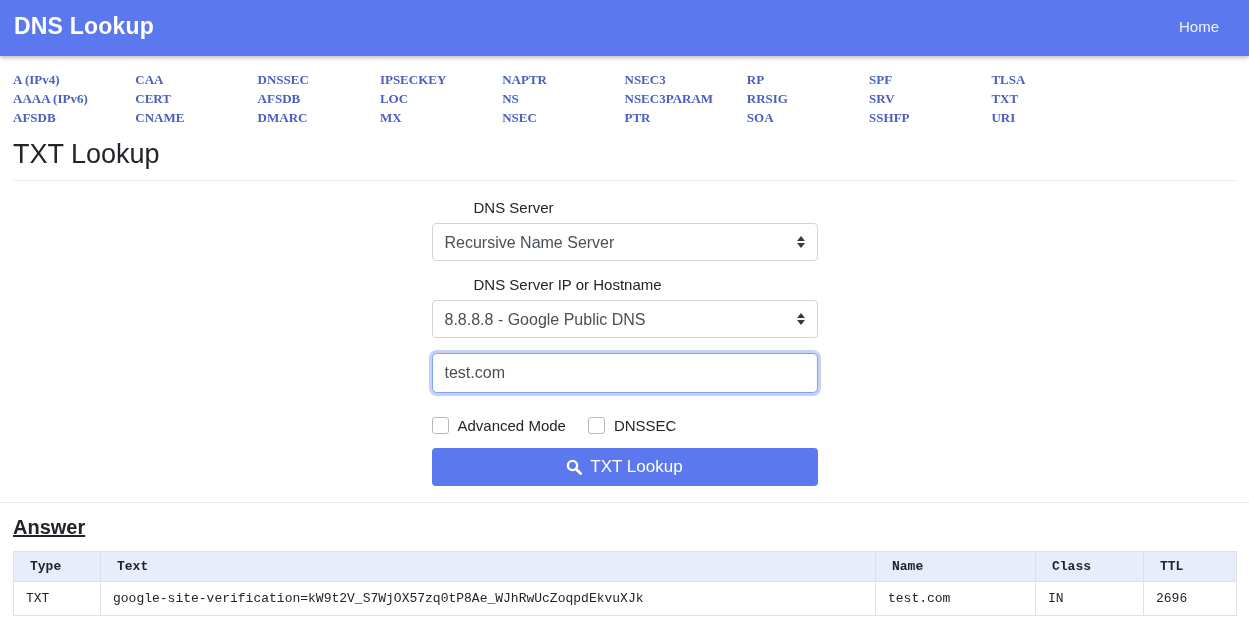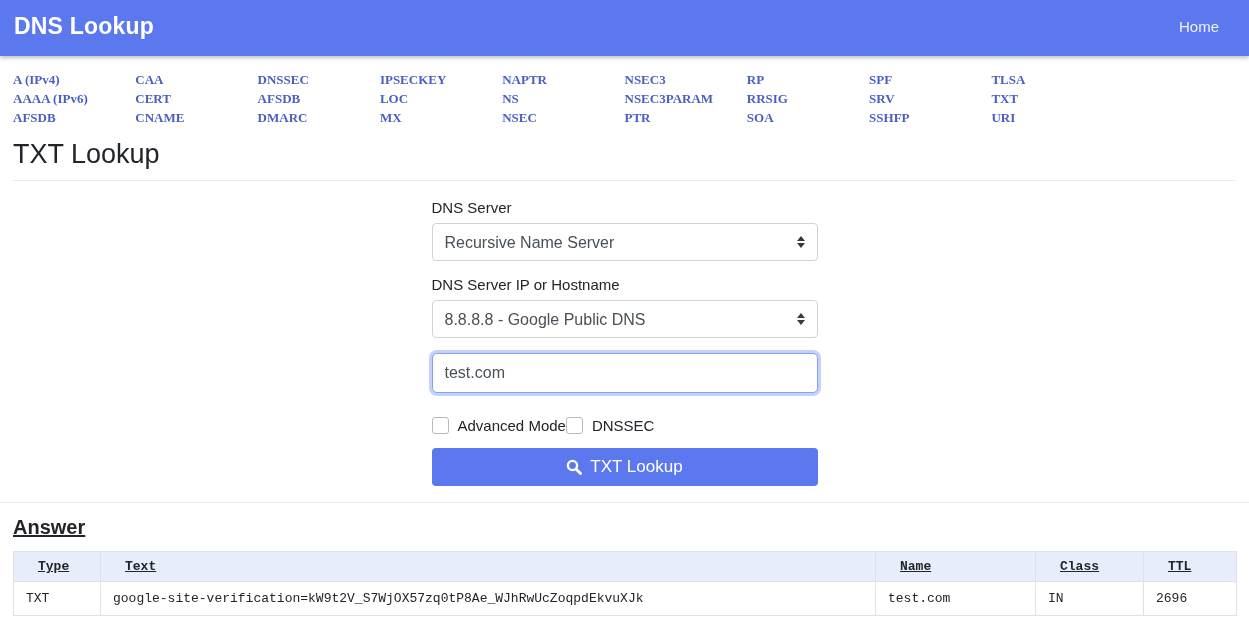--- a/index.html
+++ b/index.html
@@ -66,20 +66,21 @@
     margin: 0 13px 18px 13px;
   }
 
   
   .lookup-form { width: 386px; margin: 0 auto; }
   .field-label {
     display: block;
     font-size: 15px;
     color: #212529;
     margin-bottom: 7px;
+    margin-left: 42px;
   }
   .select-wrap { position: relative; margin-bottom: 15px; }
   .select-wrap select {
     width: 100%;
     height: 38px;
     font-family: "Liberation Sans", sans-serif;
     font-size: 16px;
     color: #495057;
     padding: 5px 30px 5px 12px;
     border: 1px solid #ced4da;
@@ -120,20 +121,21 @@
     padding: 5px 12px;
     border: 1px solid #7da2f7;
     border-radius: 5px;
     outline: none;
     box-shadow: 0 0 0 3px rgba(91,120,238,0.35);
     margin-bottom: 12px;
   }
   .check-row {
     display: flex;
     align-items: center;
+    gap: 22px;
     margin: 12px 0 14px 0;
   }
   .check-item { display: flex; align-items: center; gap: 9px; cursor: pointer; }
   .check-item input[type="checkbox"] {
     appearance: none;
     -webkit-appearance: none;
     width: 17px; height: 17px;
     border: 1px solid #b3bac1;
     border-radius: 3px;
     background: #fff;
@@ -176,22 +178,21 @@
   }
   .answer-table th, .answer-table td {
     border: 1px solid #dee2e6;
     text-align: left;
     overflow: hidden;
     white-space: nowrap;
   }
   .answer-table th {
     background: #e8edfc;
     font-weight: 700;
-    padding: 7px 24px;
-    text-decoration: underline;
+    padding: 7px 16px;
   }
   .answer-table td { padding: 9px 12px; }
   .col-type  { width: 87px; }
   .col-text  { width: 775px; }
   .col-name  { width: 160px; }
   .col-class { width: 108px; }
   .col-ttl   { width: 93px; }
 </style>
 </head>
 <body>

